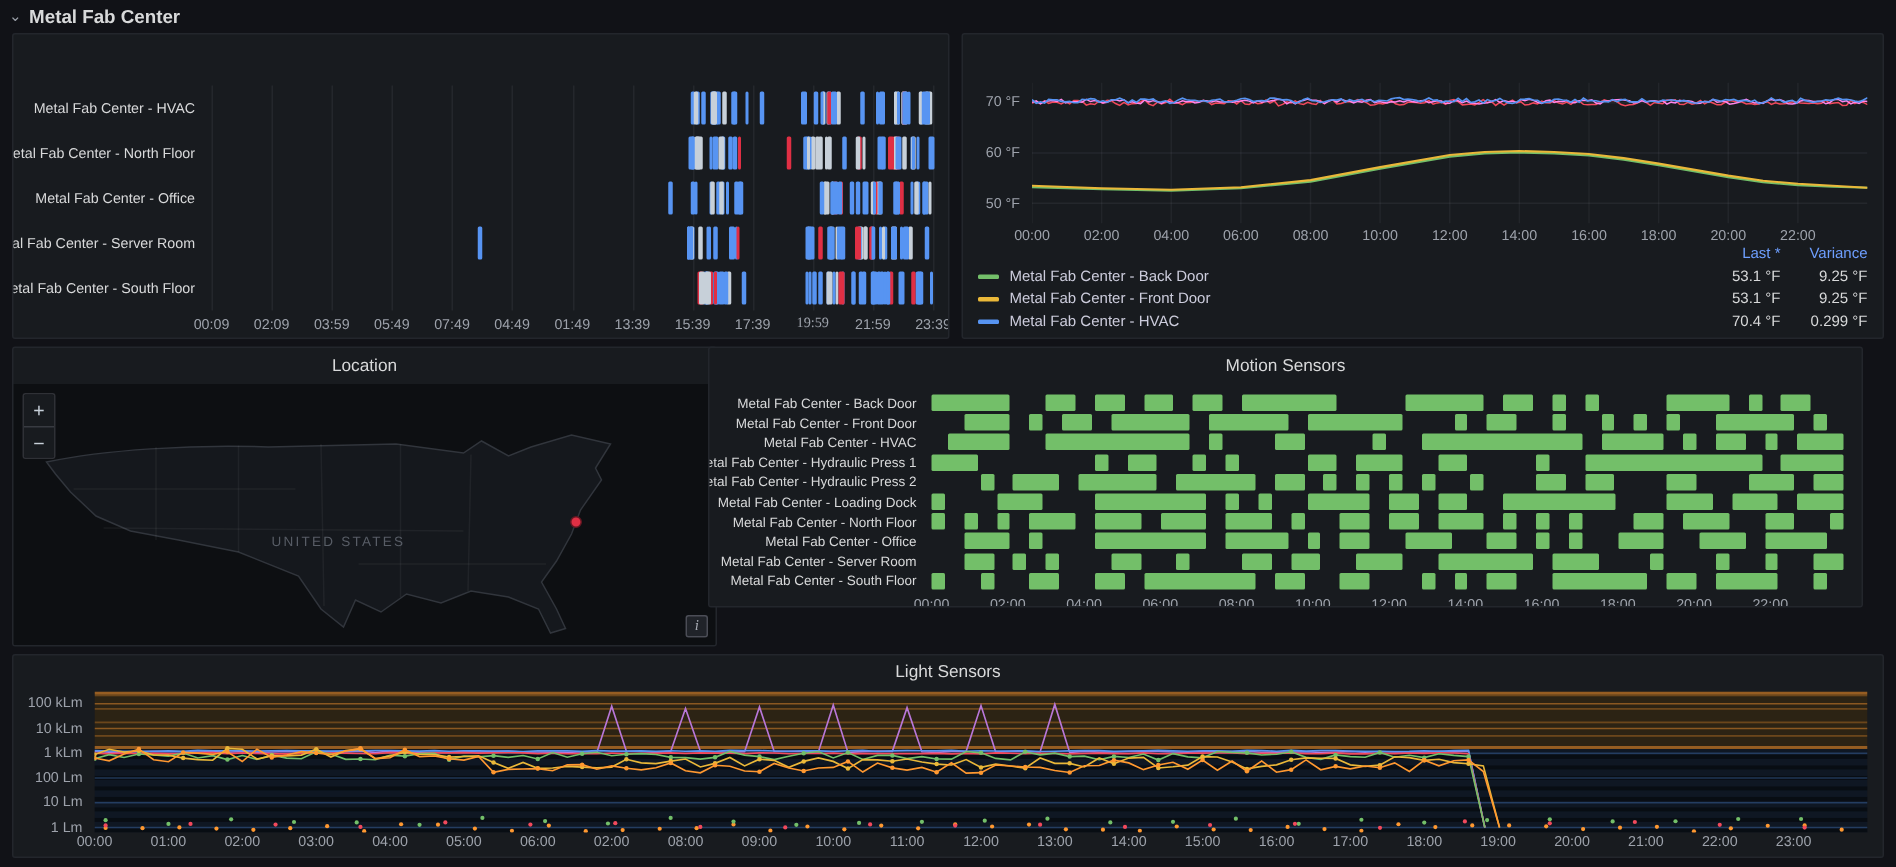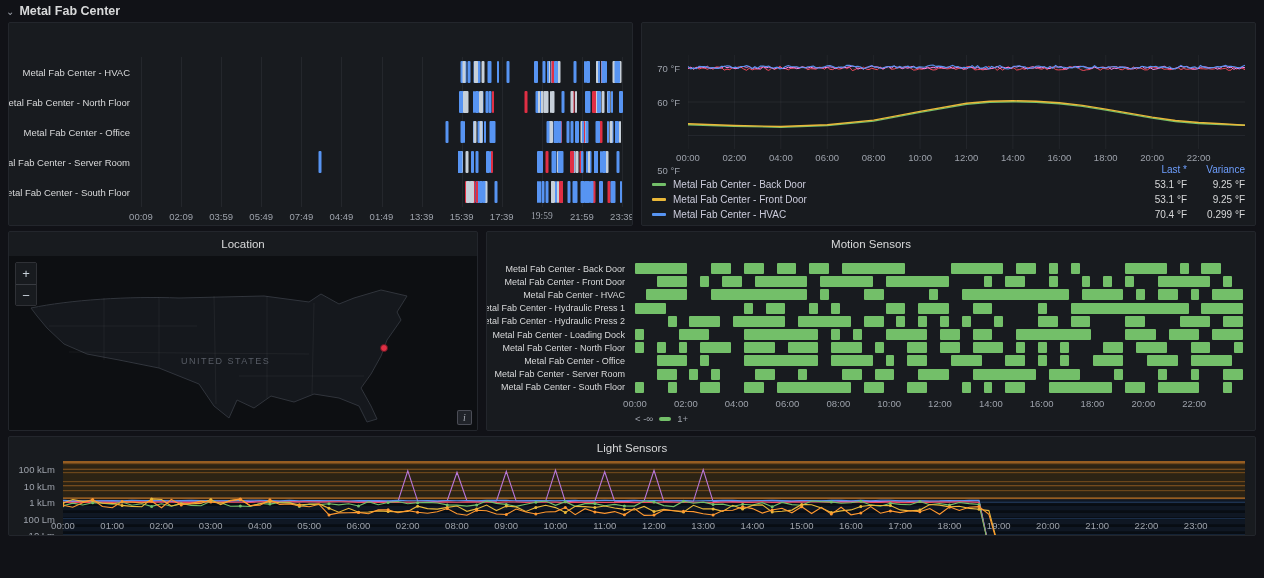--- a/index.html
+++ b/index.html
@@ -4,22 +4,22 @@
 <style>
   *{margin:0;padding:0;box-sizing:border-box}
   html,body{width:1264px;height:578px;background:#111217;font-family:"Liberation Sans",sans-serif;overflow:hidden;position:relative;color:#d8d9da}
   .row-header{position:absolute;left:6px;top:2px;height:18px;display:flex;align-items:center;gap:5px;font-size:12.5px;font-weight:700;color:#d8d9da;cursor:pointer}
   .row-chevron{font-size:10px;color:#9da2ab;font-weight:400}
   .panel{position:absolute;background:#181b1f;border:1px solid #23262c;border-radius:2px;overflow:hidden}
   .panel-title{height:24px;display:flex;align-items:center;justify-content:center;font-size:11.5px;font-weight:500;color:#d8d9da;cursor:pointer;white-space:nowrap}
   #panel-rain{left:8px;top:22px;width:625px;height:204px}
   #panel-temp{left:641px;top:22px;width:615px;height:204px}
   #panel-location{left:8px;top:231px;width:470px;height:200px}
-  #panel-motion{left:486px;top:231px;width:770px;height:200px}
-  #panel-light{left:8px;top:436px;width:1248px;height:100px}
+  #panel-motion{left:472px;top:231px;width:770px;height:174px}
+  #panel-light{left:8px;top:436px;width:1248px;height:136px}
   .xtick{position:absolute;transform:translateX(-50%);font-size:9.5px;color:#9da2ab;white-space:nowrap;top:0}
   .vgrid{position:absolute;top:0;bottom:0;width:1px;background:rgba(204,204,220,0.07)}
   
   #rain-labels{position:absolute;left:0;top:34px;width:126px}
   .rain-label{height:30px;display:flex;align-items:center;justify-content:flex-end;font-size:9.5px;color:#d8d9da;padding-right:5px;white-space:nowrap}
   #rain-grid,#rain-tracks{position:absolute;left:132px;right:10px;top:34px;height:150px}
   .rain-track{position:relative;height:30px}
   .rain-mark{position:absolute;top:4px;height:22px;border-radius:1px;transform:translateX(-50%)}
   #rain-axis{position:absolute;left:132px;right:10px;top:188px;height:14px}
   
@@ -317,21 +317,21 @@
       <div class="xtick" style="left: 66.6667%;">15:39</div>
       <div class="xtick" style="left: 75%;">17:39</div>
       <div class="xtick" style="left: 83.3333%; font-family: Liberation Serif, serif;">19:59</div>
       <div class="xtick" style="left: 91.6667%;">21:59</div>
       <div class="xtick" style="left: 100%;">23:39</div>
     </div>
 </div>
 
 <div class="panel" id="panel-temp">
   <div id="temp-yaxis">
-      <div class="ytick" style="top: 80.5714px; margin-top: 34px;">50 °F</div>
+      <div class="ytick" style="top: 80.5714px;">50 °F</div>
       <div class="ytick" style="top: 47px;">60 °F</div>
       <div class="ytick" style="top: 13.4286px;">70 °F</div>
     </div>
   <div id="temp-plot">
       <svg viewBox="0 0 557 94">
         <line x1="0" y1="80.57142857142857" x2="557" y2="80.57142857142857" stroke="rgba(204,204,220,0.07)" stroke-width="1"></line>
         <line x1="0" y1="47" x2="557" y2="47" stroke="rgba(204,204,220,0.07)" stroke-width="1"></line>
         <line x1="0" y1="13.428571428571427" x2="557" y2="13.428571428571427" stroke="rgba(204,204,220,0.07)" stroke-width="1"></line>
         <line x1="0" y1="0" x2="0" y2="94" stroke="rgba(204,204,220,0.06)" stroke-width="1"></line>
         <line x1="46.416666666666664" y1="0" x2="46.416666666666664" y2="94" stroke="rgba(204,204,220,0.06)" stroke-width="1"></line>

